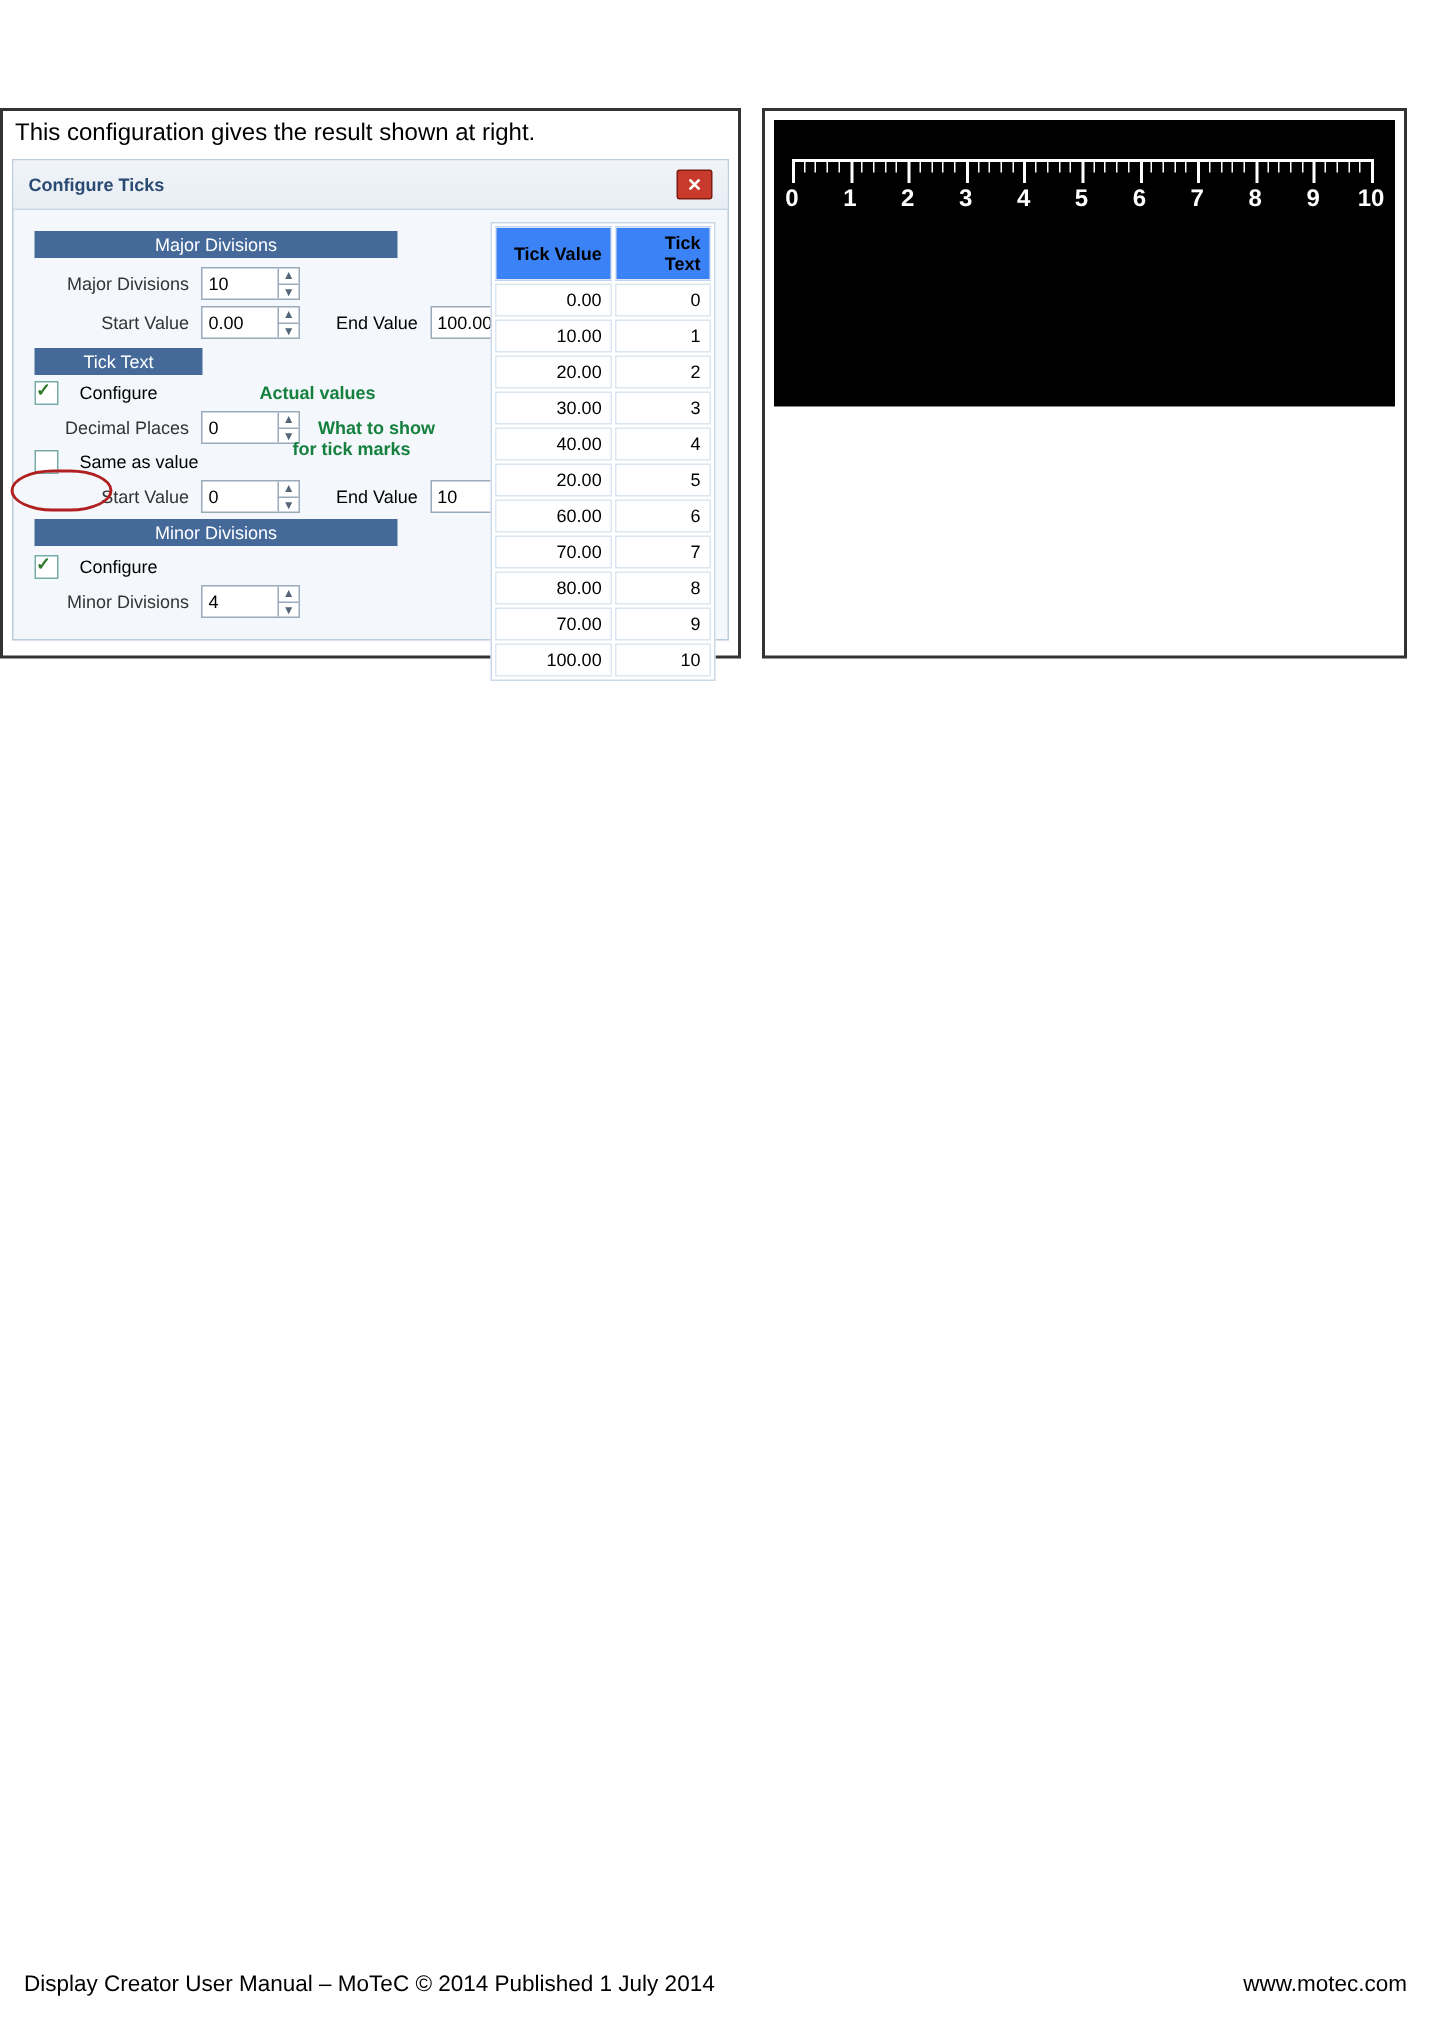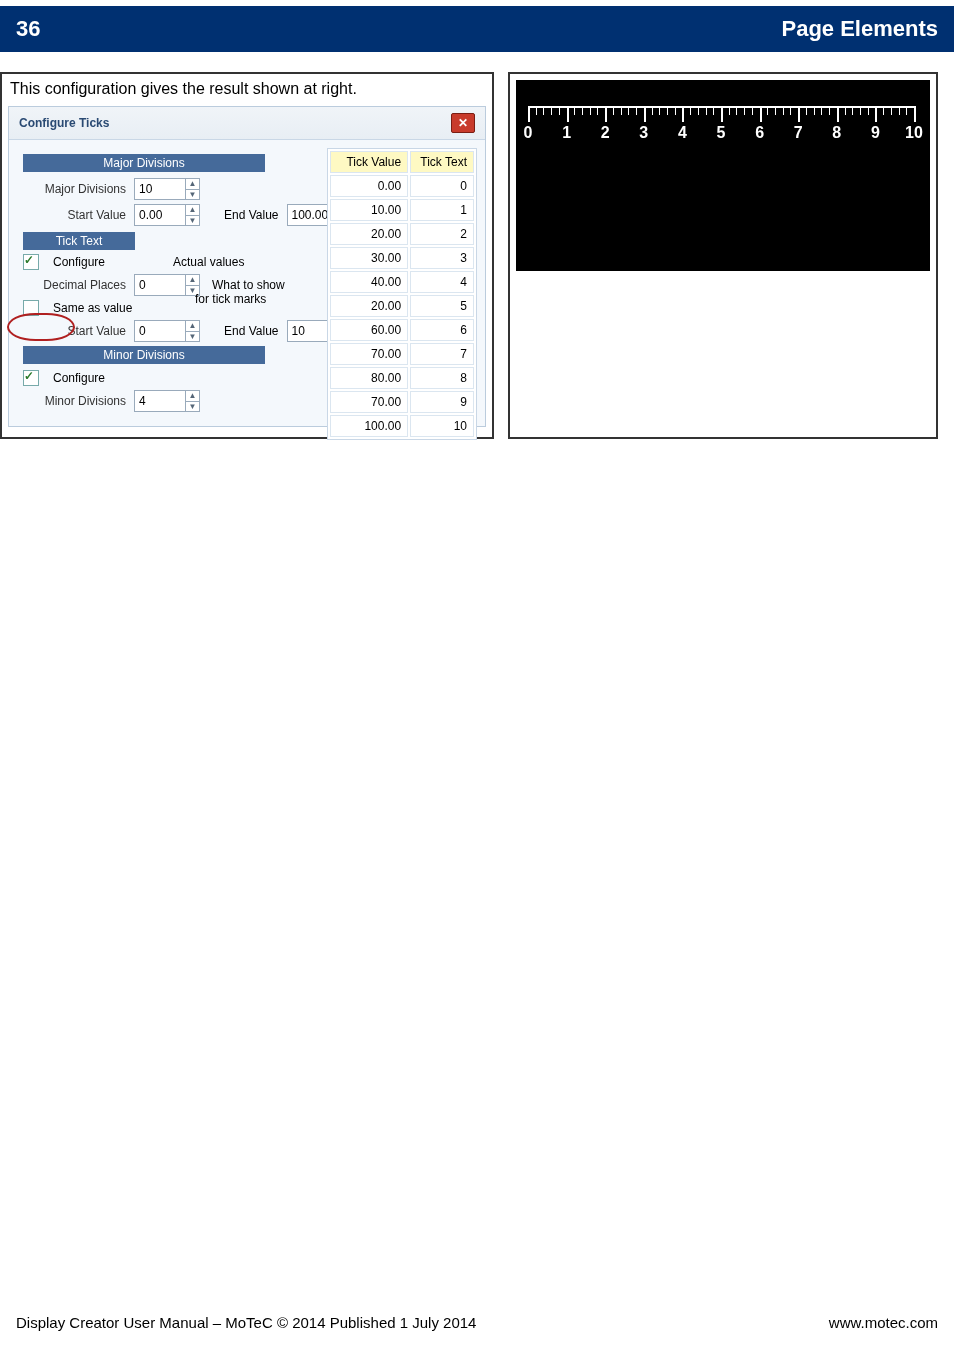--- a/index.html
+++ b/index.html
@@ -23,27 +23,27 @@
   .row-line { display:flex; align-items:center; gap:8px; margin:4px 0; }
   .lbl { width:103px; text-align:right; color:#333; }
   .spin { display:inline-flex; align-items:center; border:1px solid #9ab; background:#fff; height:20px; }
   .spin input { border:none; width:42px; padding:2px 4px; font-size:12px; background:transparent; }
   .spin .sbtn { width:14px; height:20px; display:flex; flex-direction:column; }
   .spin .sbtn div { flex:1; border-left:1px solid #9ab; text-align:center; font-size:8px; line-height:9px; color:#567; }
   .spin .sbtn div:first-child { border-bottom:1px solid #9ab; }
   .chk { width:14px; height:14px; border:1px solid #7aa; display:inline-block; position:relative; background:#fff; margin-right:6px; }
   .chk.checked:after { content:"✓"; position:absolute; left:0; top:-2px; color:#2b7a2b; font-size:12px; font-weight:bold; }
 
-  .callout { font-weight:normal; color:#000000; }
+  .callout { font-weight:bold; color:#15803d; }
 
   .circle { position:absolute; left:48px; top:150px; width:64px; height:24px; border:2px solid #b02020; border-radius:50%/60%; pointer-events:none; }
 
   .tick-table { position:absolute; right:8px; top:8px; width:150px; border:1px solid #c9d7e6; background:#fff; }
   .tick-table th, .tick-table td { font-size:12px; padding:3px 6px; border:1px solid #dbe6f0; }
-  .tick-table th { background:#fef9c3; font-weight:normal; }
+  .tick-table th { background:#3b82f6; font-weight:bold; }
   .tick-table td:first-child, .tick-table th:first-child { text-align:right; width:55%; }
   .tick-table td:last-child, .tick-table th:last-child { text-align:right; }
 
   .btn-row { display:flex; gap:10px; justify-content:flex-end; padding:6px 10px 10px 10px; }
   .btn { border:1px solid #9ab; background:linear-gradient(#fdfdfd,#ececec); padding:4px 18px; font-size:12px; border-radius:2px; }
 
   .ruler-wrap { flex:1; background:#000; display:flex; align-items:flex-start; margin:6px; position:relative; }
   .ruler { position:relative; left:12px; top:26px; width:386px; height:46px; }
   .ruler .baseline { position:absolute; left:0; top:0; right:0; height:2px; background:#fff; }
   .major { position:absolute; top:0; width:2px; height:16px; background:#fff; }
@@ -52,24 +52,20 @@
 
   .footer { position:absolute; left:16px; right:16px; bottom:20px; display:flex; align-items:baseline; font-size:15px; }
   .footer .right { margin-left:auto; }
 
   .grow { min-height:160px; }
 </style>
 </head>
 <body>
 
 <div class="page">
-  <div class="header-bar">
-    <span class="page-num">36</span>
-    <span class="header-title">Page Elements</span>
-  </div>
 
   <div class="content-row">
 
     <div class="left-panel">
       <div class="caption">This configuration gives the result shown at right.</div>
 
       <div class="dlg">
         <div class="dlg-title">
           <span>Configure Ticks</span>
           <span class="close">✕</span>

